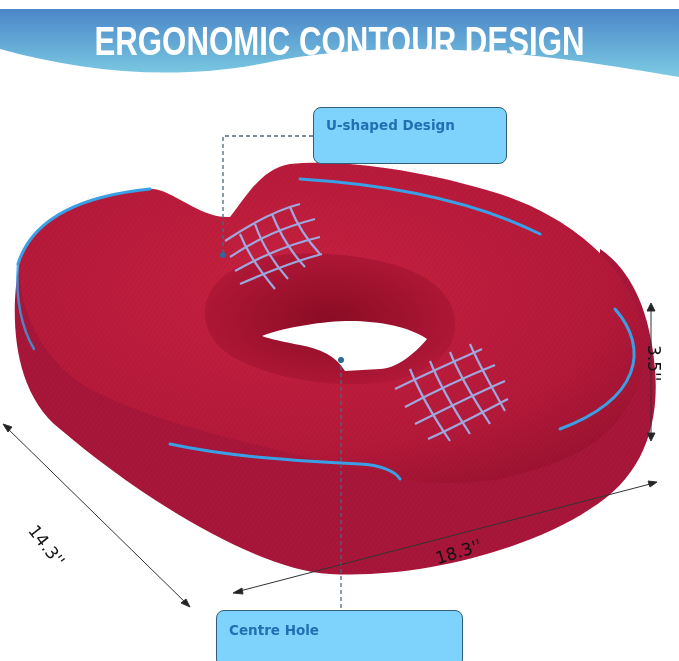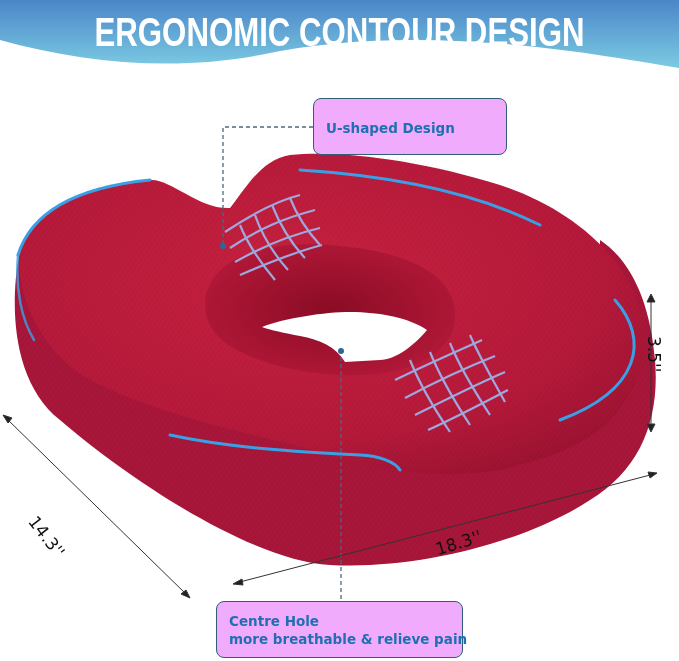--- a/index.html
+++ b/index.html
@@ -1,28 +1,28 @@
 <!DOCTYPE html>
 <html><head>
   <meta charset="utf-8">
   <style>
     html, body { margin: 0; padding: 0; background: #ffffff; }
     body { width: 679px; height: 661px; position: relative; overflow: hidden; font-family: "DejaVu Sans", sans-serif; }
-    .stage { position: absolute; left: 0; top: 0; width: 679px; height: 529px; }
+    .stage { position: absolute; left: 0; top: 9px; width: 679px; height: 529px; }
     svg.art { position: absolute; left: 0; top: 0; }
     .title {
       position: absolute; left: 0; top: 6px; width: 679px; text-align: center;
       color: #ffffff; font-family: "Liberation Sans", sans-serif; font-weight: 700;
       font-size: 40px; letter-spacing: 0px; transform: scaleX(0.78); transform-origin: center;
       line-height: 52px;
     }
     .callout {
-      position: absolute; border: 1.5px solid #2f5f78; border-radius: 8px; background: #f0abfc;
+      position: absolute; border: 1.5px solid #2f5f78; border-radius: 8px; background: #7dd3fc;
       color: #1f6fb2; font-family: "DejaVu Sans", sans-serif; font-weight: 600; font-size: 13.5px;
-      line-height: 18px; box-sizing: border-box; padding: 20px 12px;
+      line-height: 18px; box-sizing: border-box; padding: 8px 12px;
     }
     .callout-top { left: 313px; top: 98px; width: 194px; height: 57px; }
     .callout-bottom { left: 216px; top: 601px; width: 247px; height: 57px; padding-top: 10px; }
     .callout span { display: block; white-space: nowrap; }
     .dim {
       position: absolute; color: #111; font-family: "DejaVu Sans", sans-serif; font-size: 17px;
       white-space: nowrap;
     }
     .dim-width { left: 433px; top: 540px; transform: rotate(-17deg); transform-origin: left top; }
     .dim-depth { left: 40px; top: 512px; transform: rotate(52deg); transform-origin: left top; }
@@ -119,20 +119,19 @@
   </svg>
 
   <div class="title">ERGONOMIC CONTOUR DESIGN</div>
 
   <div class="callout callout-top">
     <span>U-shaped Design</span>
   </div>
 
   <div class="callout callout-bottom">
     <span>Centre Hole</span>
-    <span>more breathable &amp; relieve pain</span>
   </div>
 
   <div class="dim dim-width">18.3''</div>
   <div class="dim dim-depth">14.3''</div>
   <div class="dim dim-height">3.5''</div>
 
 </div>
 
 </body></html>

